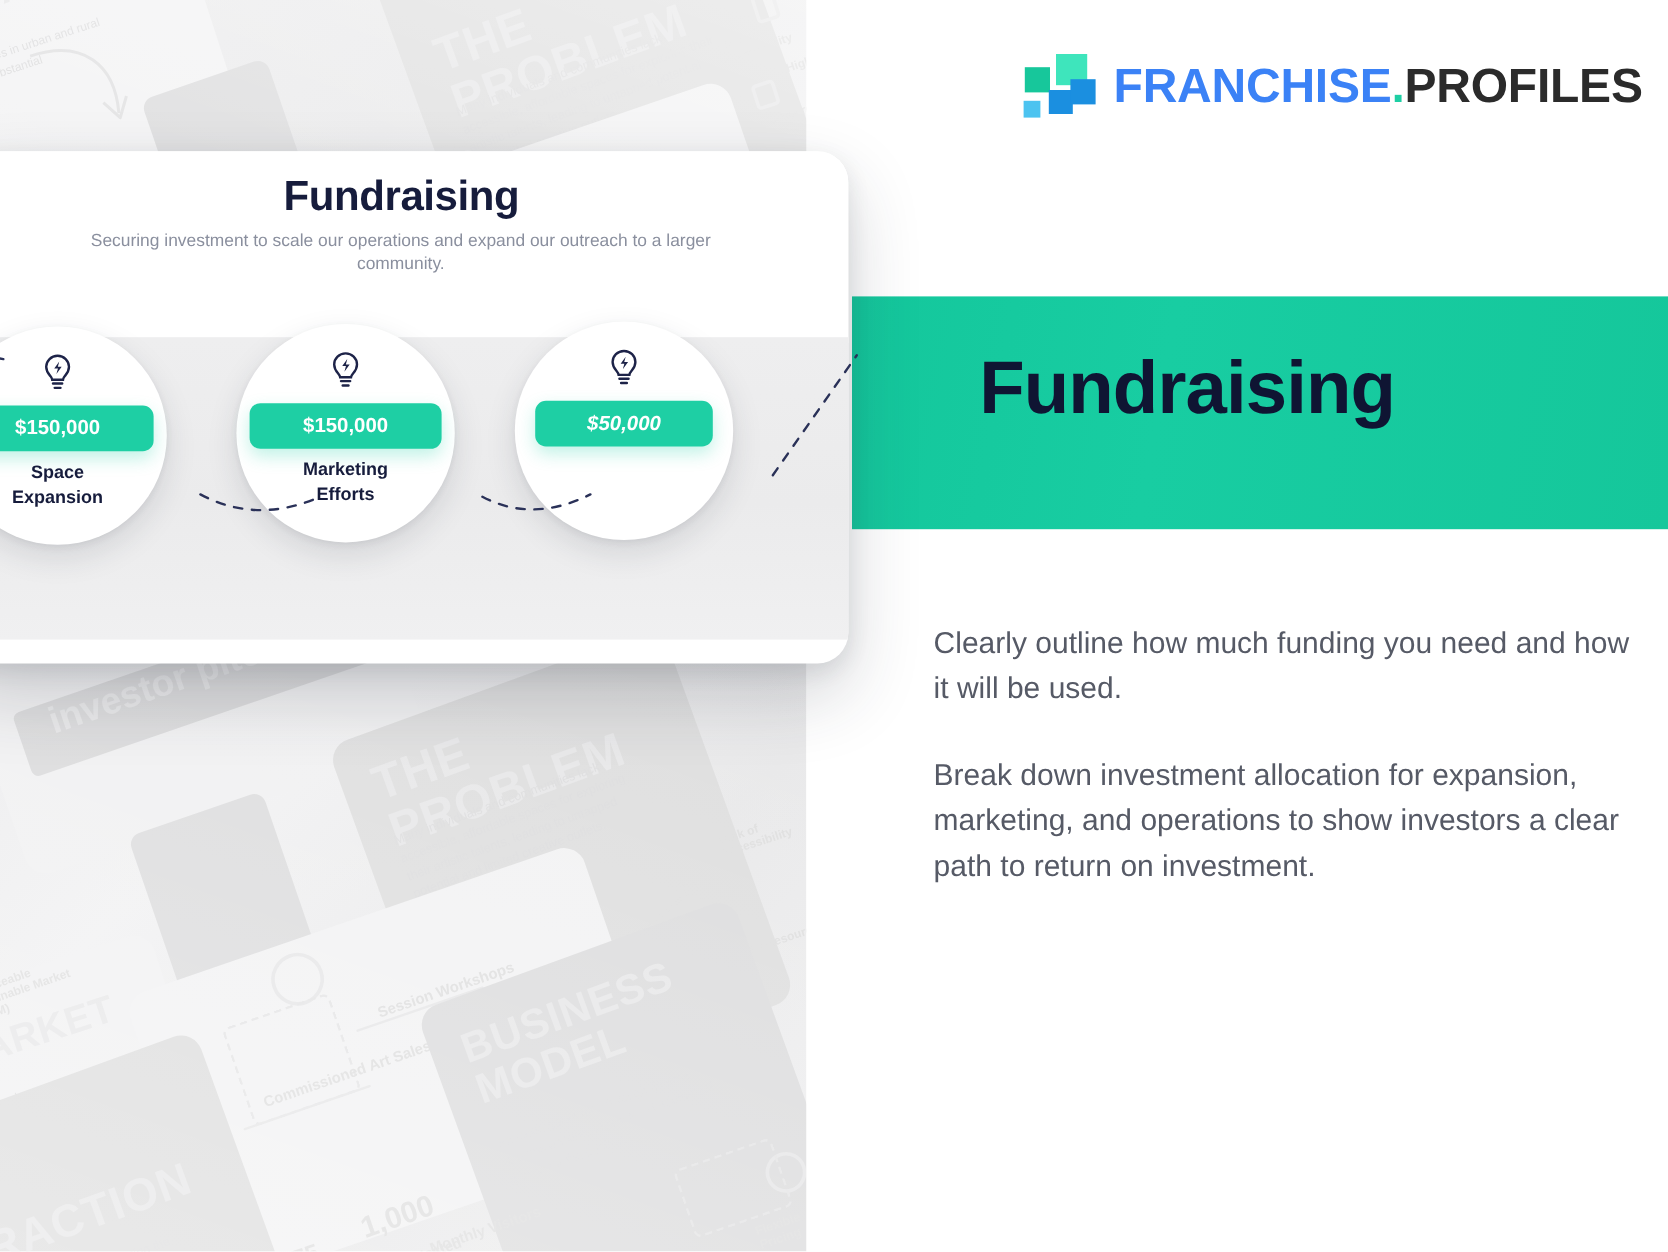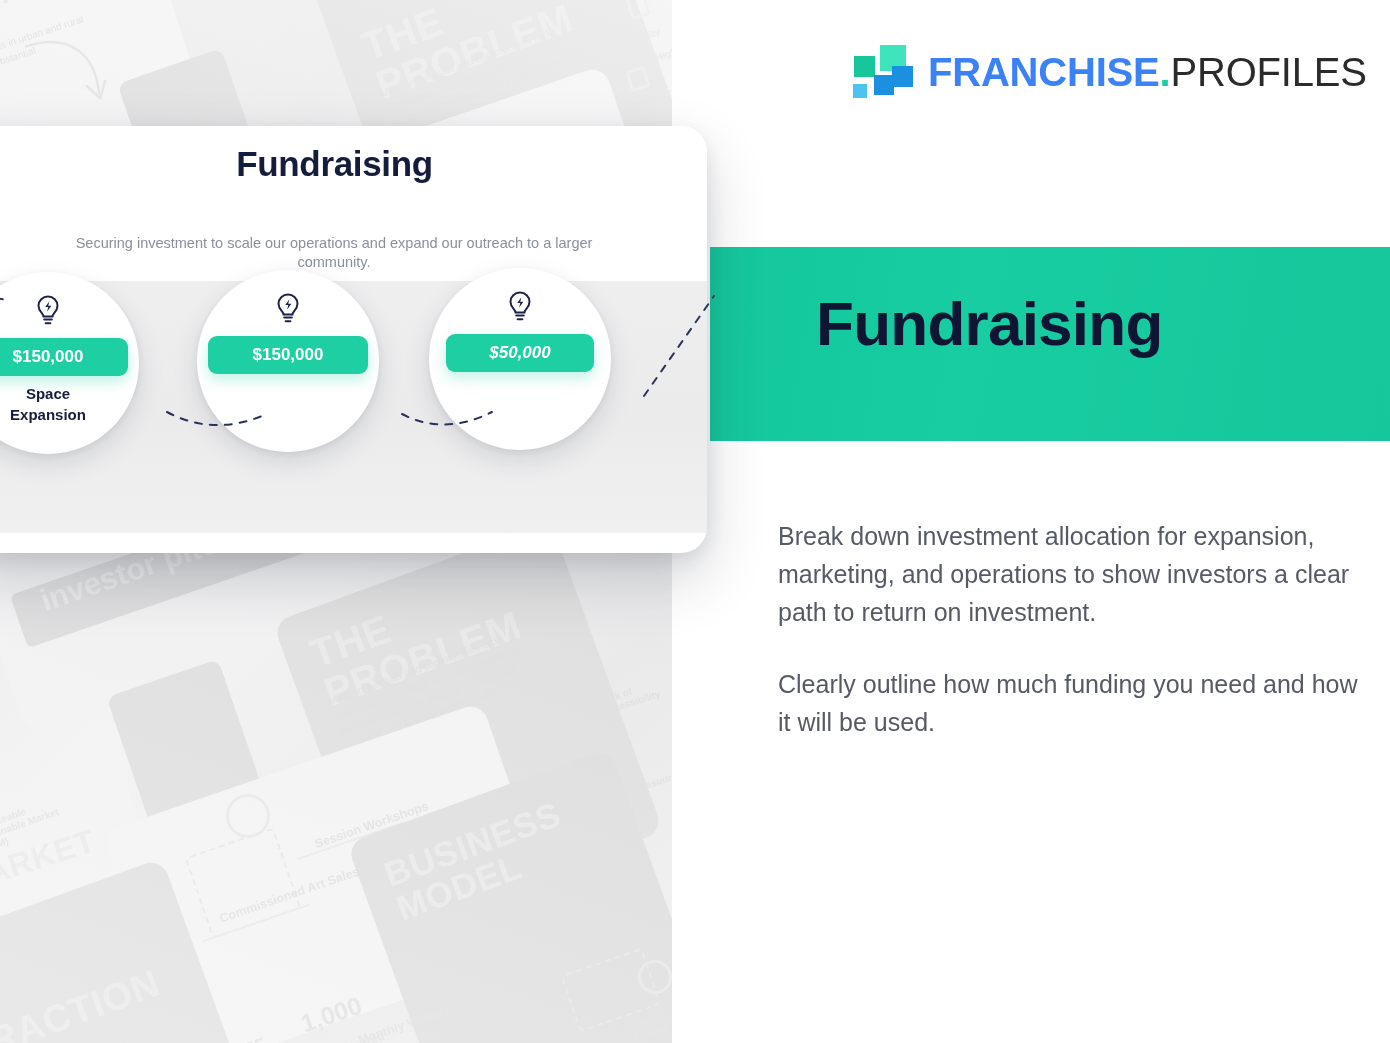--- a/index.html
+++ b/index.html
@@ -112,21 +112,20 @@
     letter-spacing: -0.01em;
     color: #161c3c;
   }
   #card-sub {
     position: absolute;
     left: 112px; top: 66px; width: 520px;
     text-align: center;
     font-size: 14.5px;
     line-height: 1.32;
     color: #8a8f9e;
-    margin-top: 42px;
   }
 
   
   #card-band {
     position: absolute;
     left: 0; top: 155px;
     width: 745px; height: 252px;
     background: linear-gradient(180deg, #eeeeef 0%, #ebebec 55%, #f0f0f1 100%);
   }
 
@@ -202,21 +201,21 @@
   #logo-mark i { position: absolute; display: block; }
   #logo-text {
     font-size: 40px;
     font-weight: 700;
     letter-spacing: -0.005em;
     white-space: nowrap;
     line-height: 1;
   }
   #logo-text .b { color: #3b82f6; font-weight: 700; }
   #logo-text .dot { color: #1ecfa4; font-weight: 700; }
-  #logo-text .l { color: #2b2b2b; font-weight: 400; }
+  #logo-text .l { color: #2b2b2b; font-weight: 700; }
 
   #banner {
     position: absolute;
     left: 38px; top: 247px;
     width: 680px; height: 194px;
     background: linear-gradient(100deg, #14c79c 0%, #18cda2 38%, #15c79b 100%);
   }
   #banner-title {
     position: absolute;
     left: 106px; top: 44px;
@@ -375,20 +374,24 @@
       <div class="node" style="left:235px; top:18px;">
         <span class="node-icon">
           <svg viewBox="0 0 30 34" width="30" height="34" fill="none" stroke="#1d2348" stroke-width="2">
             <path d="M15 2.5c-5.3 0-9.5 4.1-9.5 9.2 0 3.3 1.7 5.7 3.3 7.5 1 1.2 1.6 2.1 1.7 3.2h9c.1-1.1.7-2 1.7-3.2 1.6-1.8 3.3-4.2 3.3-7.5 0-5.1-4.2-9.2-9.5-9.2z"></path>
             <path d="M11.2 25.6h7.6" stroke-linecap="round"></path>
             <path d="M12.6 29.2h4.8" stroke-linecap="round"></path>
             <path d="M16.4 7.2l-4.2 5.9h3.1l-1.3 4.6 4.4-6h-3.2z" fill="#1d2348" stroke="none"></path>
           </svg>
         </span>
         <div class="node-pill">$150,000</div>
+        <div class="node-label">
+          <div>Marketing</div>
+          <div>Efforts</div>
+        </div>
       </div>
 
       <div class="node" style="left:467px; top:16px;font-style:italic;">
         <span class="node-icon">
           <svg viewBox="0 0 30 34" width="30" height="34" fill="none" stroke="#1d2348" stroke-width="2">
             <path d="M15 2.5c-5.3 0-9.5 4.1-9.5 9.2 0 3.3 1.7 5.7 3.3 7.5 1 1.2 1.6 2.1 1.7 3.2h9c.1-1.1.7-2 1.7-3.2 1.6-1.8 3.3-4.2 3.3-7.5 0-5.1-4.2-9.2-9.5-9.2z"></path>
             <path d="M11.2 25.6h7.6" stroke-linecap="round"></path>
             <path d="M12.6 29.2h4.8" stroke-linecap="round"></path>
             <path d="M16.4 7.2l-4.2 5.9h3.1l-1.3 4.6 4.4-6h-3.2z" fill="#1d2348" stroke="none"></path>
           </svg>
@@ -420,17 +423,17 @@
       <span id="logo-text">
         <span class="b">FRANCHISE</span><span class="dot">.</span><span class="l">PROFILES</span>
       </span>
     </div>
 
     <div id="banner">
       <div id="banner-title">Fundraising</div>
     </div>
 
     <div id="body-copy">
+      <p>Clearly outline how much funding you need and how it will be used.</p>
       <p>Break down investment allocation for expansion, marketing, and operations to show investors a clear path to return on investment.</p>
-      <p>Clearly outline how much funding you need and how it will be used.</p>
     </div>
   </div>
 </div>
 
 </body></html>

